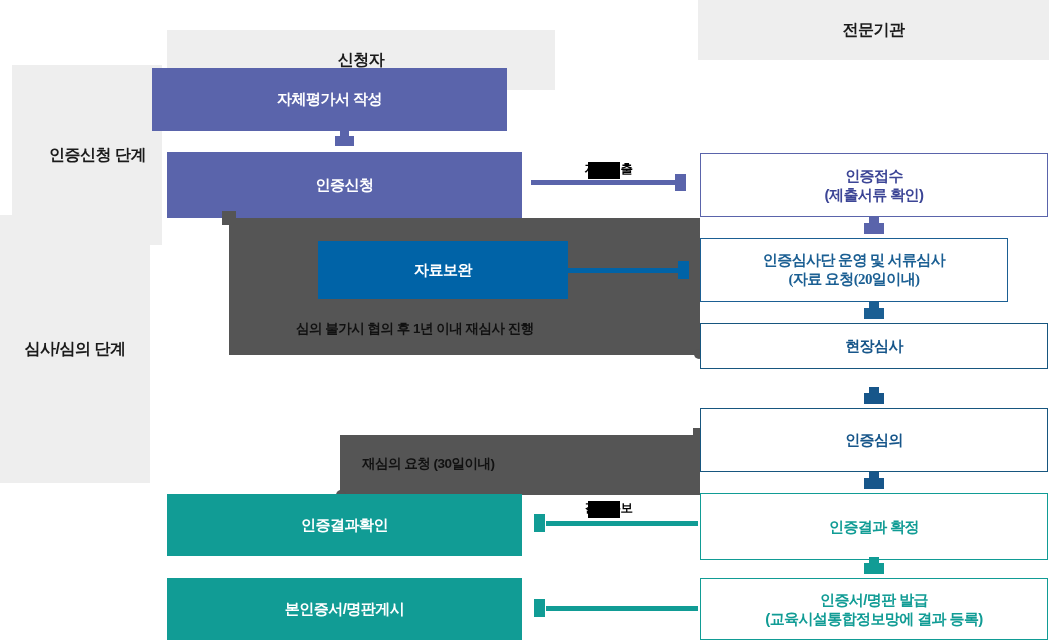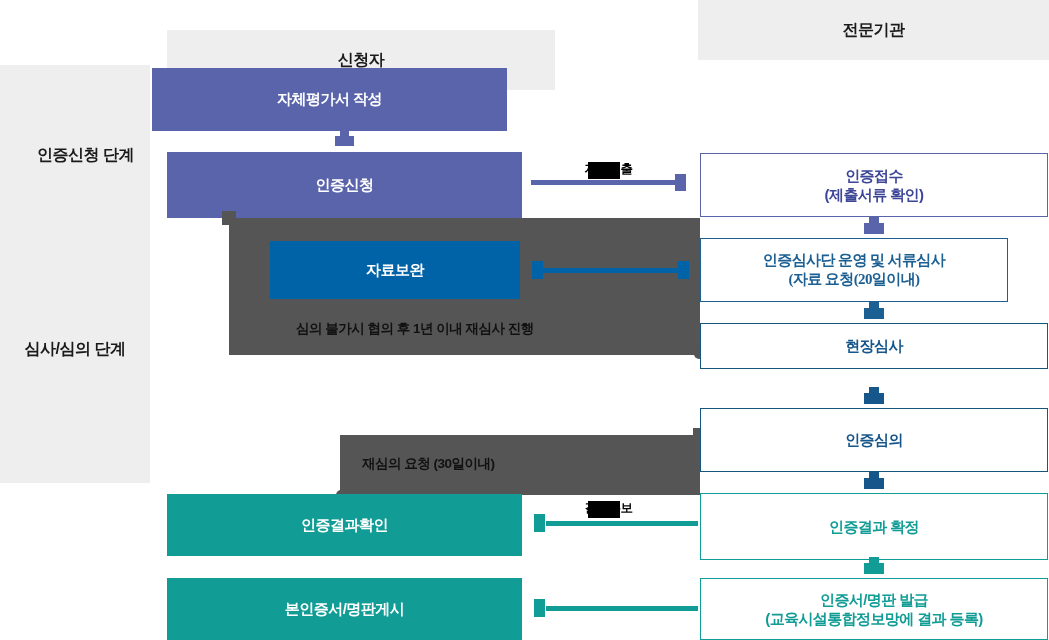--- a/index.html
+++ b/index.html
@@ -27,21 +27,21 @@
     color:#1a1a1a;font-weight:bold;font-size:16px;letter-spacing:-0.5px;
   }
 
   
   .fbox{
     display:flex;align-items:center;justify-content:center;
     text-align:center;color:#ffffff;font-weight:bold;font-size:15px;
     letter-spacing:-0.5px;line-height:1.35;
   }
   .fbox.purple{background:#5a64ab;}
-  .fbox.blue{background:#0063a7;}
+  .fbox.blue{background:#0063a7;margin-left:48px;}
   .fbox.teal{background:#119c95;justify-content:center;}
 
   
   .obox{
     background:#ffffff;
     display:flex;align-items:center;justify-content:center;
     text-align:center;font-weight:bold;font-size:15px;
     letter-spacing:-0.6px;line-height:1.3;
   }
   .obox.purple{border:1px solid #5a64ab;color:#3c4596;}
@@ -77,21 +77,21 @@
 
 <div id="root">
 
   <div class="abs col-head" style="left:167px;top:0px;width:388px;height:60px;margin-top:30px;">
     <span>신청자</span>
   </div>
   <div class="abs col-head" style="left:698px;top:0px;width:351px;height:60px;">
     <span>전문기관</span>
   </div>
 
-  <div class="abs stage-cell" style="left:0px;top:65px;width:150px;height:180px;padding-left:21px;">
+  <div class="abs stage-cell" style="left:12px;top:65px;width:150px;height:180px;padding-left:21px;">
     <span>인증신청 단계</span>
   </div>
   <div class="abs stage-cell" style="left:0px;top:215px;width:150px;height:268px;">
     <span>심사/심의 단계</span>
   </div>
 
   <div class="abs fbox purple" style="left:152px;top:68px;width:355px;height:63px;">
     <span>자체평가서 작성</span>
   </div>
 

